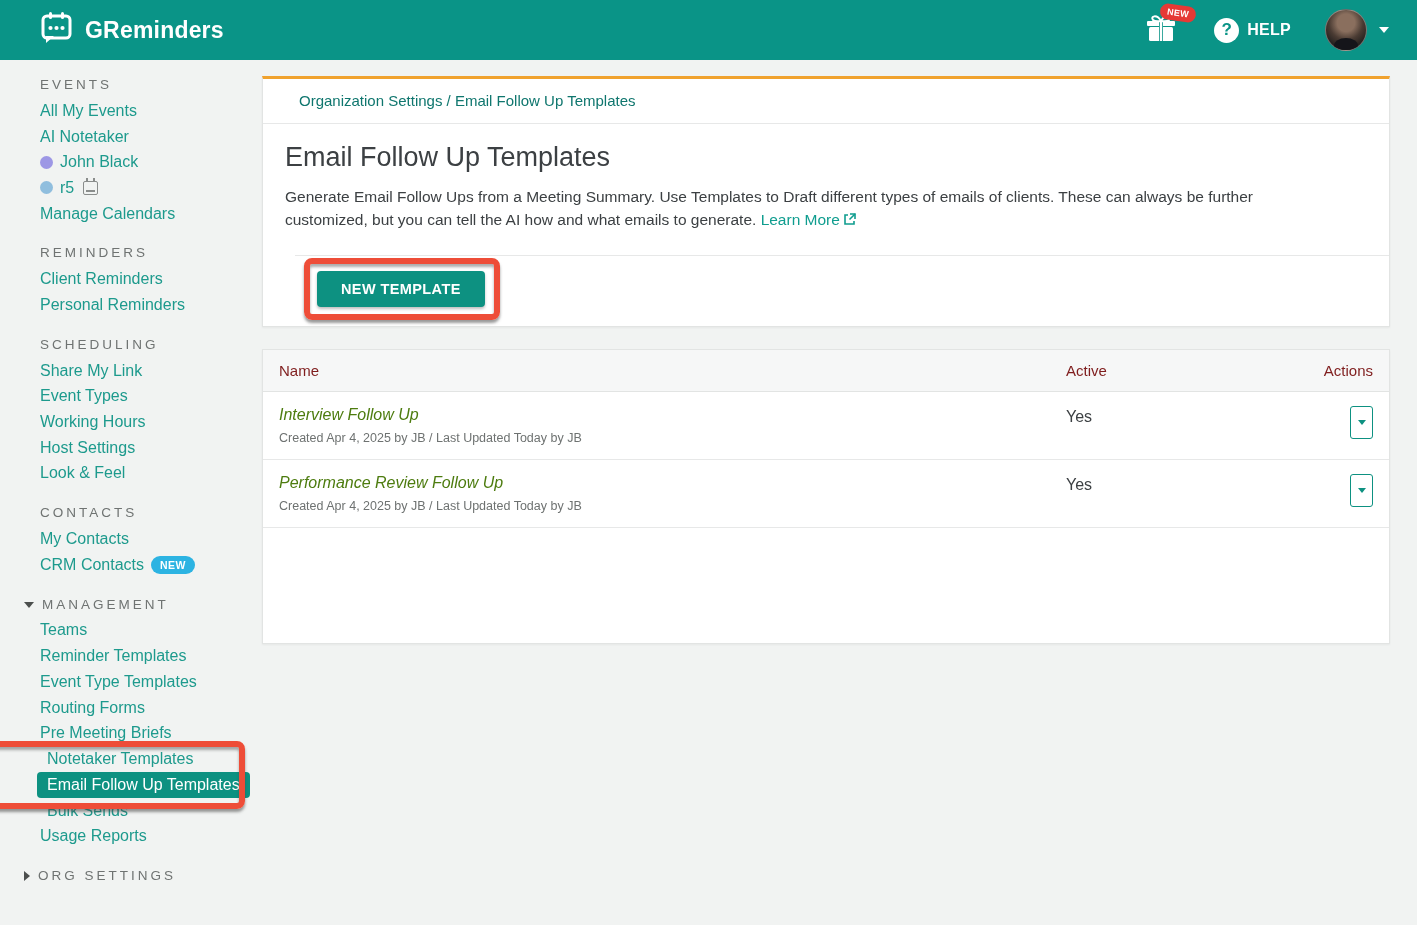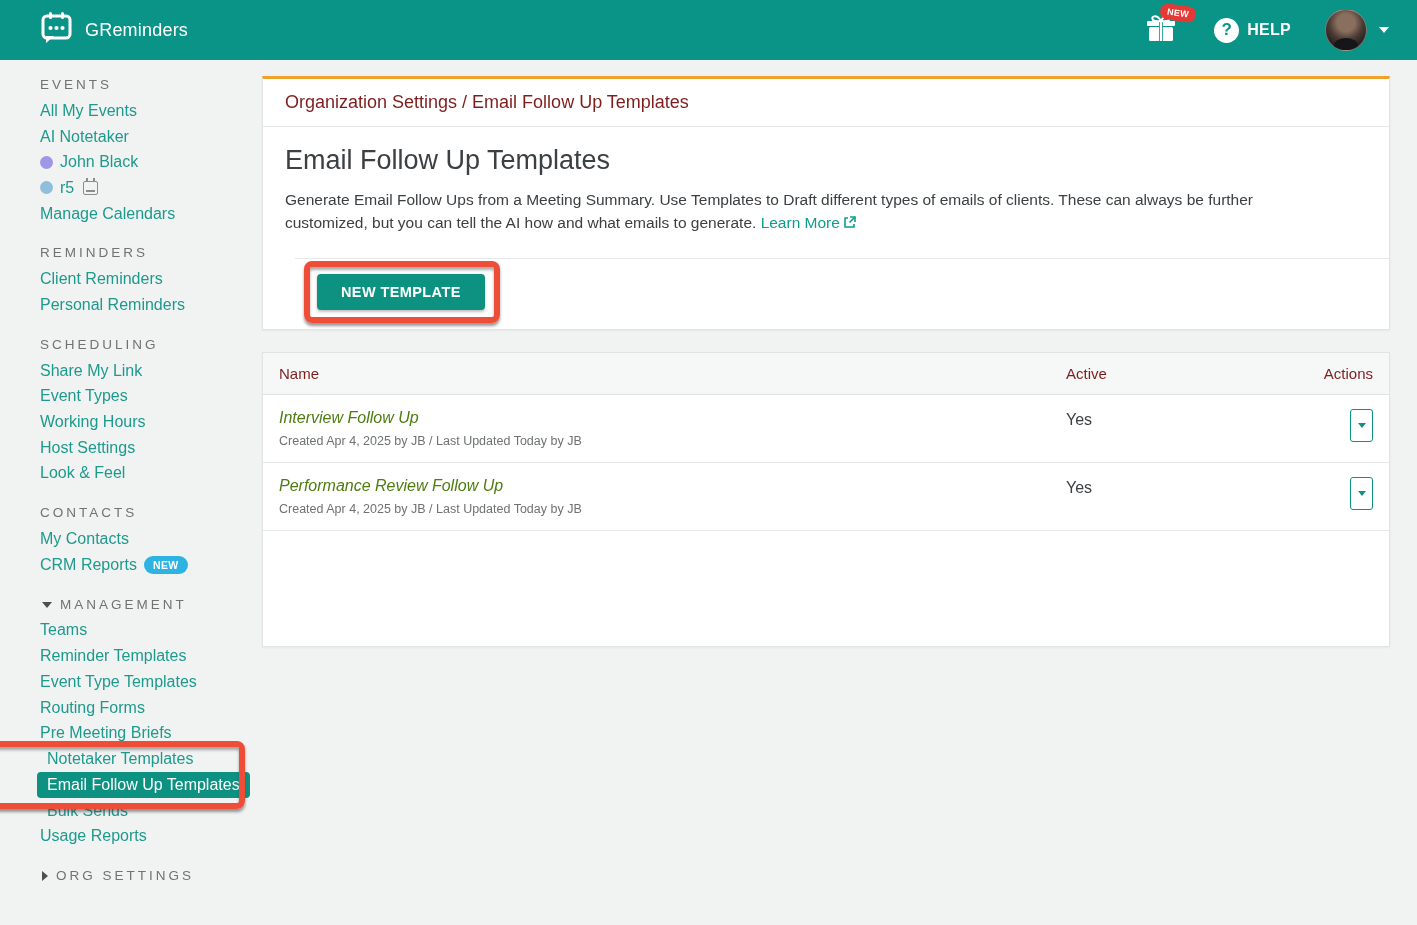--- a/index.html
+++ b/index.html
@@ -8,21 +8,21 @@
     font-family:"Liberation Sans","DejaVu Sans",sans-serif;
     background:#f1f3f2; color:#3c4043; overflow:hidden;
   }
 
   
   .topbar {
     height:60px; background:#0a9487; display:flex; align-items:center;
     padding:0 28px 0 38px; color:#fff;
   }
   .brand { display:flex; align-items:center; gap:10px; }
-  .brand-name { font-size:18px; font-weight:normal; letter-spacing:.2px; }
+  .brand-name { font-size:23px; font-weight:bold; letter-spacing:.2px; }
   .topbar-right { margin-left:auto; display:flex; align-items:center; gap:34px; }
   .gift-wrap { position:relative; width:36px; height:36px; cursor:pointer; }
   .gift-badge {
     position:absolute; top:-7px; right:-16px; background:#e53935; color:#fff;
     font-size:9px; font-weight:bold; padding:3px 7px; border-radius:9px;
     transform:rotate(8deg); letter-spacing:.3px;
   }
   .help { display:flex; align-items:center; gap:8px; cursor:pointer; }
   .help-circle {
     width:25px; height:25px; border-radius:50%; background:#fff; color:#0a9487;
@@ -48,21 +48,21 @@
   .shell { display:flex; height:865px; }
   .sidebar { width:262px; flex:none; padding:12px 0 0 0; position:relative; }
   .main { flex:1; padding:16px 27px 0 0; }
 
   
   .sec-title {
     height:26px; line-height:26px; margin-top:14px; padding-left:40px;
     color:#6f7372; font-size:13.5px; letter-spacing:3px; display:flex; align-items:center; gap:8px;
   }
   .sec-title.first { margin-top:0; }
-  .sec-title.with-caret { padding-left:24px; cursor:pointer;margin-left:18px; }
+  .sec-title.with-caret { padding-left:24px; cursor:pointer; }
   .tri-down {
     width:0; height:0; border-left:5px solid transparent; border-right:5px solid transparent;
     border-top:6px solid #4c4f4e; flex:none;
   }
   .tri-right {
     width:0; height:0; border-top:5px solid transparent; border-bottom:5px solid transparent;
     border-left:6px solid #4c4f4e; flex:none;
   }
   .nav-link {
     display:flex; align-items:center; gap:7px; height:25.7px; padding-left:40px;
@@ -90,21 +90,21 @@
     box-shadow:0 3px 3px rgba(70,70,70,.55), inset 0 3px 3px rgba(70,70,70,.45);
   }
   .annotation.sidebar-box { left:-28px; top:-5px; width:266px; height:68px; }
 
   
   .card {
     background:#fff; border:1px solid #e2e4e3; box-shadow:0 1px 2px rgba(0,0,0,.05);
   }
   .card.intro { border-top:3px solid #f0a22e; }
   .breadcrumb-row { padding:13px 22px; border-bottom:1px solid #e7e8e8; }
-  .breadcrumb { font-size:18px; color:#7f1d1d; }
+  .breadcrumb { font-size:15px; color:#0f766e;margin-left:14px; }
   .title-block { padding:18px 22px 22px 22px; }
   .page-title { font-size:27px; font-weight:400; color:#3c4043; margin-bottom:12px; }
   .page-desc { font-size:15.5px; color:#3c4043; line-height:1.5; max-width:1050px; }
   .learn-more { color:#0f9d8f; text-decoration:none; cursor:pointer; white-space:nowrap; }
   .ext-icon { display:inline-block; vertical-align:-1px; margin-left:3px; }
   .btn-row { border-top:1px solid #e7e8e8; padding:15px 22px 19px 22px; position:relative;margin-left:32px; }
   .btn-primary {
     background:#0d9181; color:#fff; border:none; border-radius:4px; font-family:inherit;
     font-size:14.5px; font-weight:bold; letter-spacing:.4px; padding:10px 24px; cursor:pointer;
     box-shadow:0 2px 3px rgba(0,0,0,.25);
@@ -229,21 +229,21 @@
       </a>
     <a class="nav-link">
         <span>Look &amp; Feel</span>
       </a>
 
     <div class="sec-title">CONTACTS</div>
     <a class="nav-link">
         <span>My Contacts</span>
       </a>
     <a class="nav-link">
-      <span>CRM Reports</span>
+      <span>CRM Contacts</span>
       <span class="badge-new">NEW</span>
     </a>
 
     <div class="sec-title with-caret">
       <span class="tri-down"></span>
       <span>MANAGEMENT</span>
     </div>
     <a class="nav-link">
         <span>Teams</span>
       </a>

